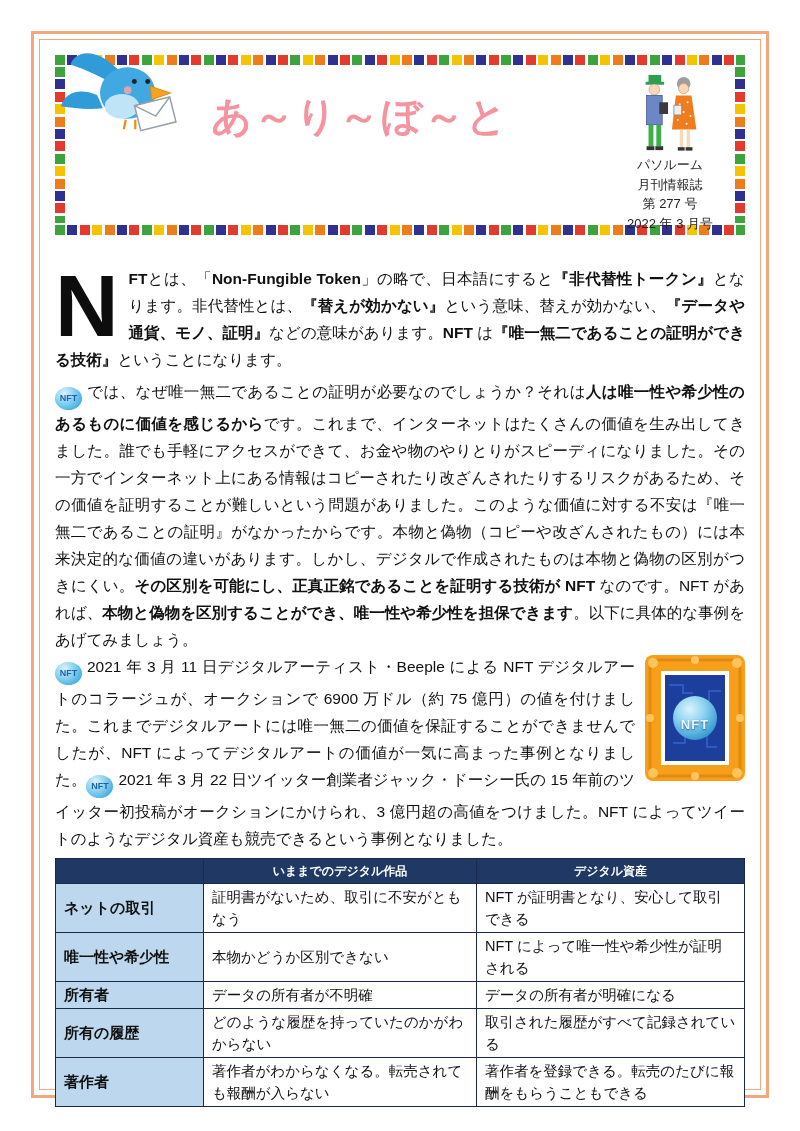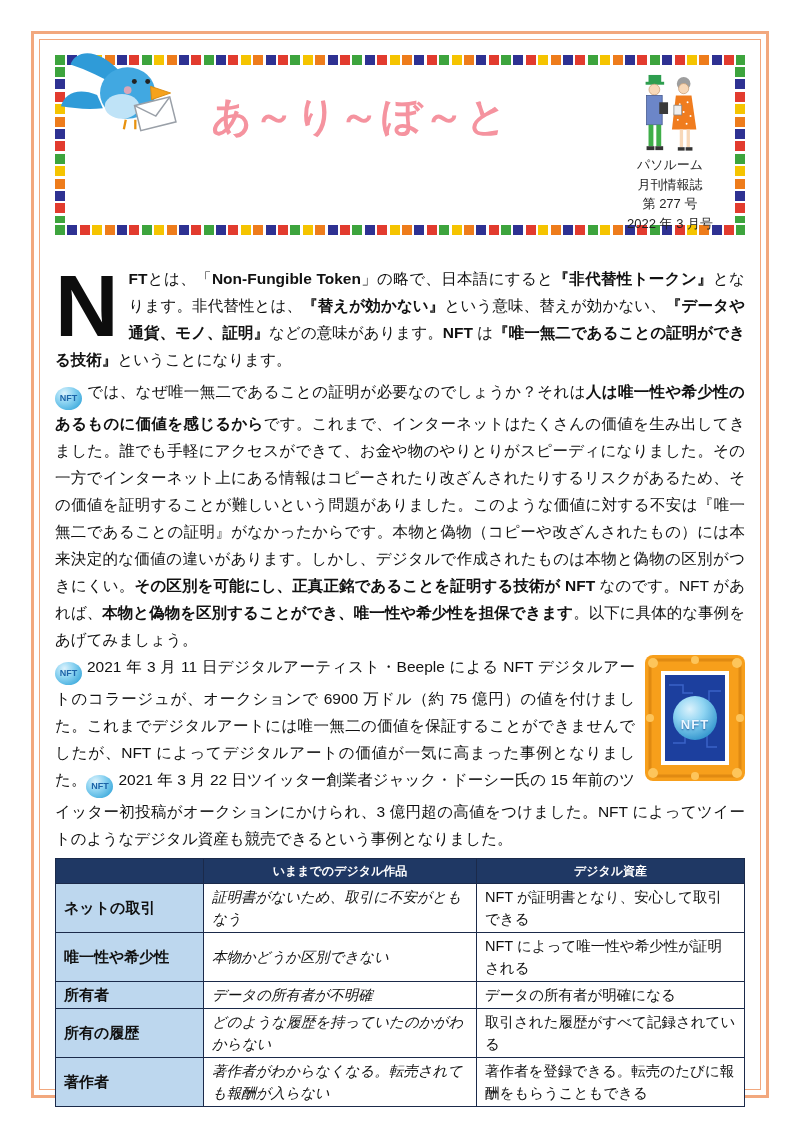--- a/index.html
+++ b/index.html
@@ -60,21 +60,21 @@
   .frame-img { float:right; width:100px; height:126px; margin:2px 0 2px 10px; position:relative; }
   .frame-img svg { width:100%; height:100%; display:block; }
   .frame-label { position:absolute; left:0; right:0; top:56px; text-align:center; color:#eaf6ff; font-weight:bold; font-size:13px; letter-spacing:1px; text-shadow:0 1px 2px #17579b; }
 
   
   table.cmp { border-collapse:collapse; width:100%; margin-top:6px; }
   table.cmp th, table.cmp td { border:1.5px solid #1b2a4a; padding:2px 8px; vertical-align:middle; }
   table.cmp thead th { background:#1F3864; color:#fff; font-size:12px; font-weight:bold; height:25px; text-align:center; }
   table.cmp th.rowlabel { background:#BDD7EE; font-size:15px; font-weight:bold; text-align:left; width:148px; height:26px; }
   table.cmp td { font-size:14.5px; line-height:22px; background:#fff; }
-  table.cmp td:nth-child(2) { width:273px;font-style:italic; }
+  table.cmp td:nth-child(2) { width:273px; }
 </style>
 </head>
 <body>
 
 <div class="page">
   <div class="frame-outer"></div>
   <div class="frame-inner"></div>
 
   <div class="content">
 

